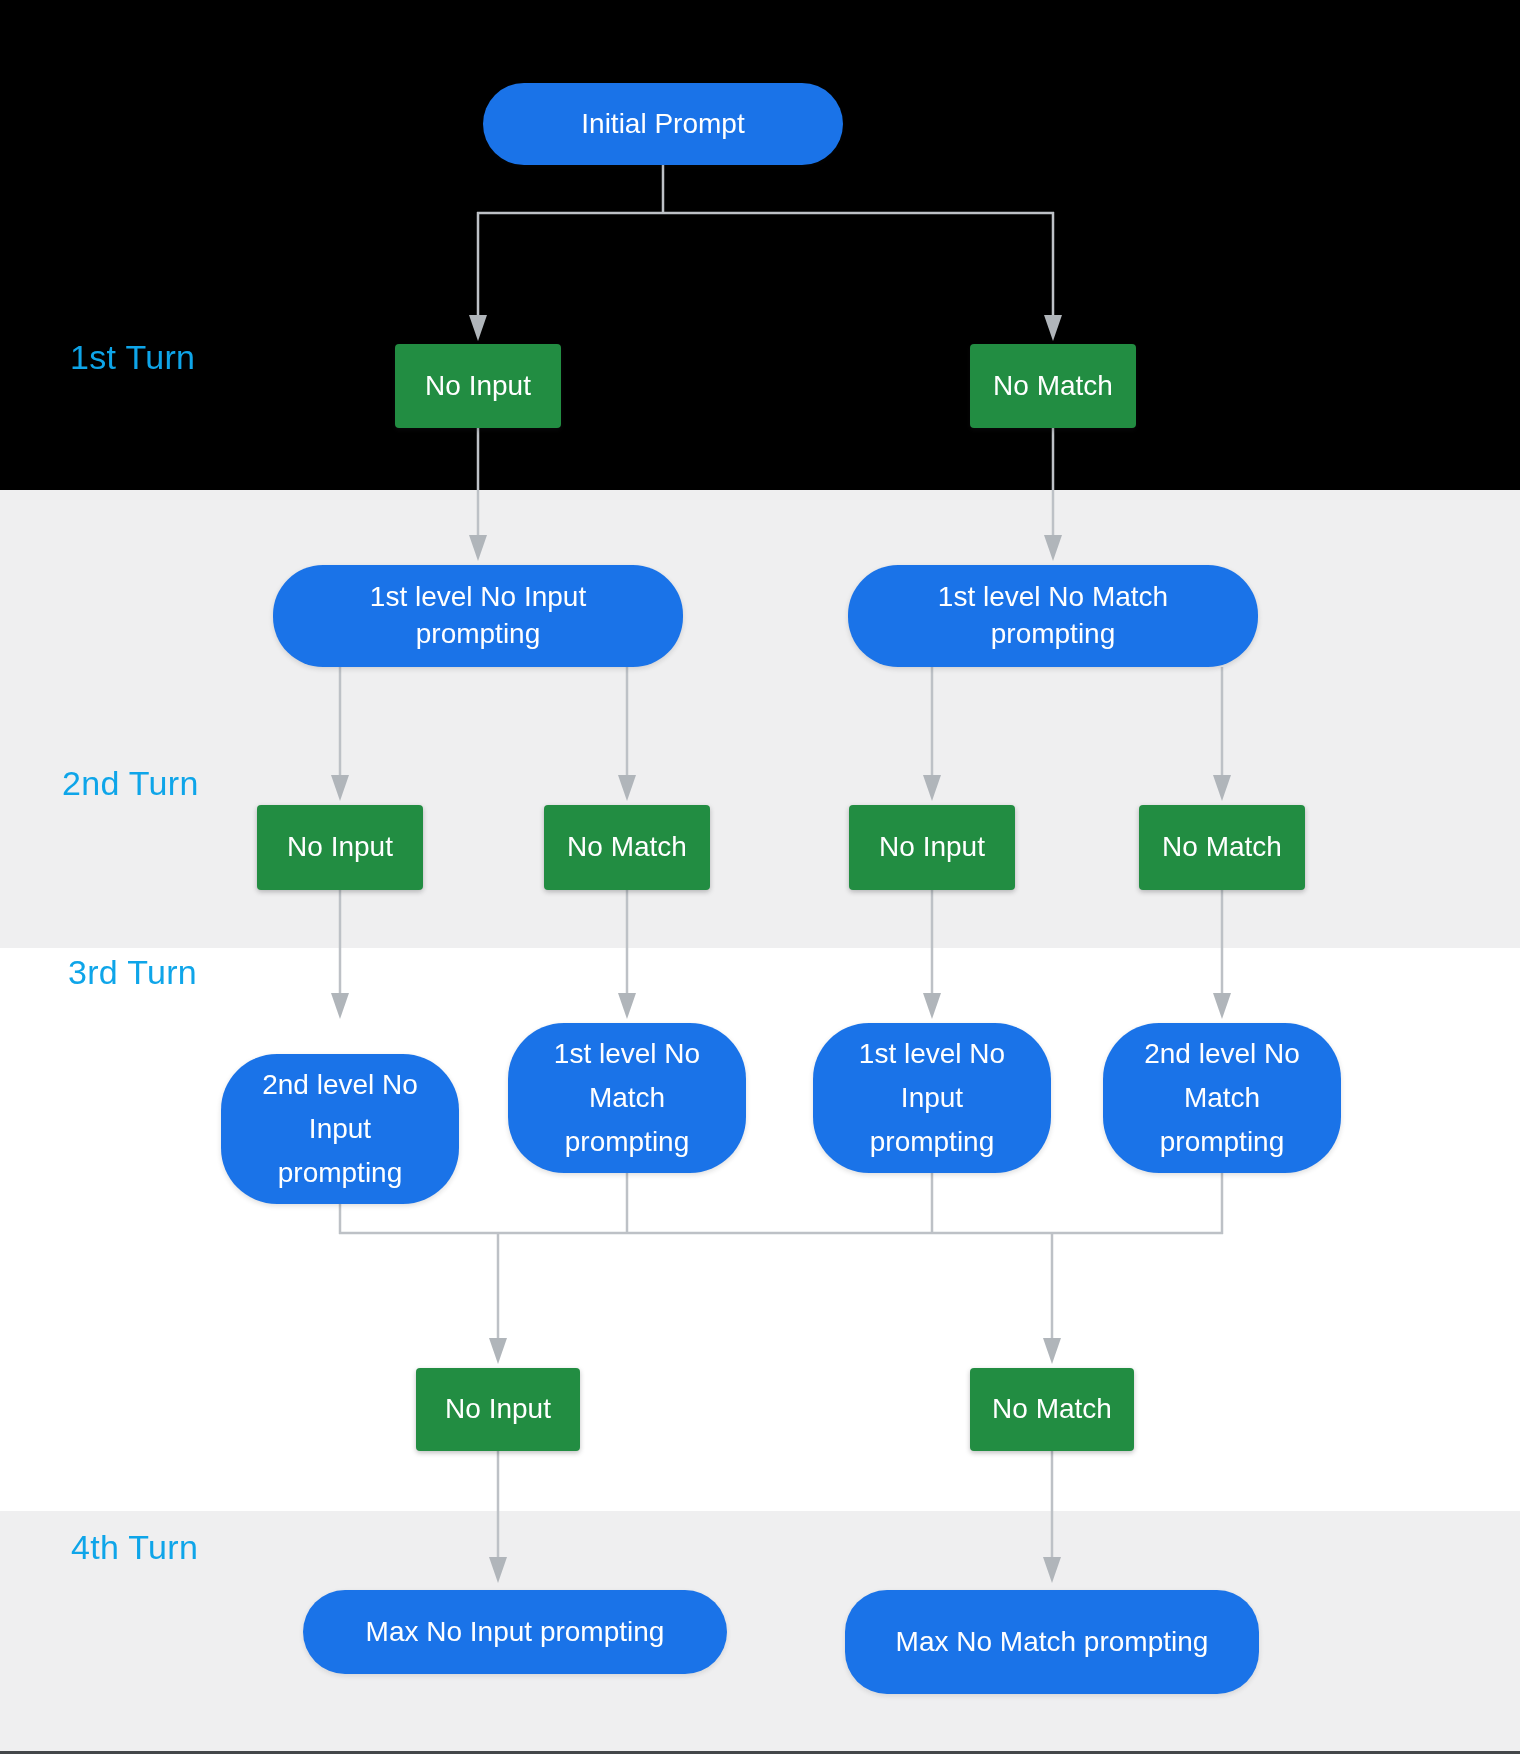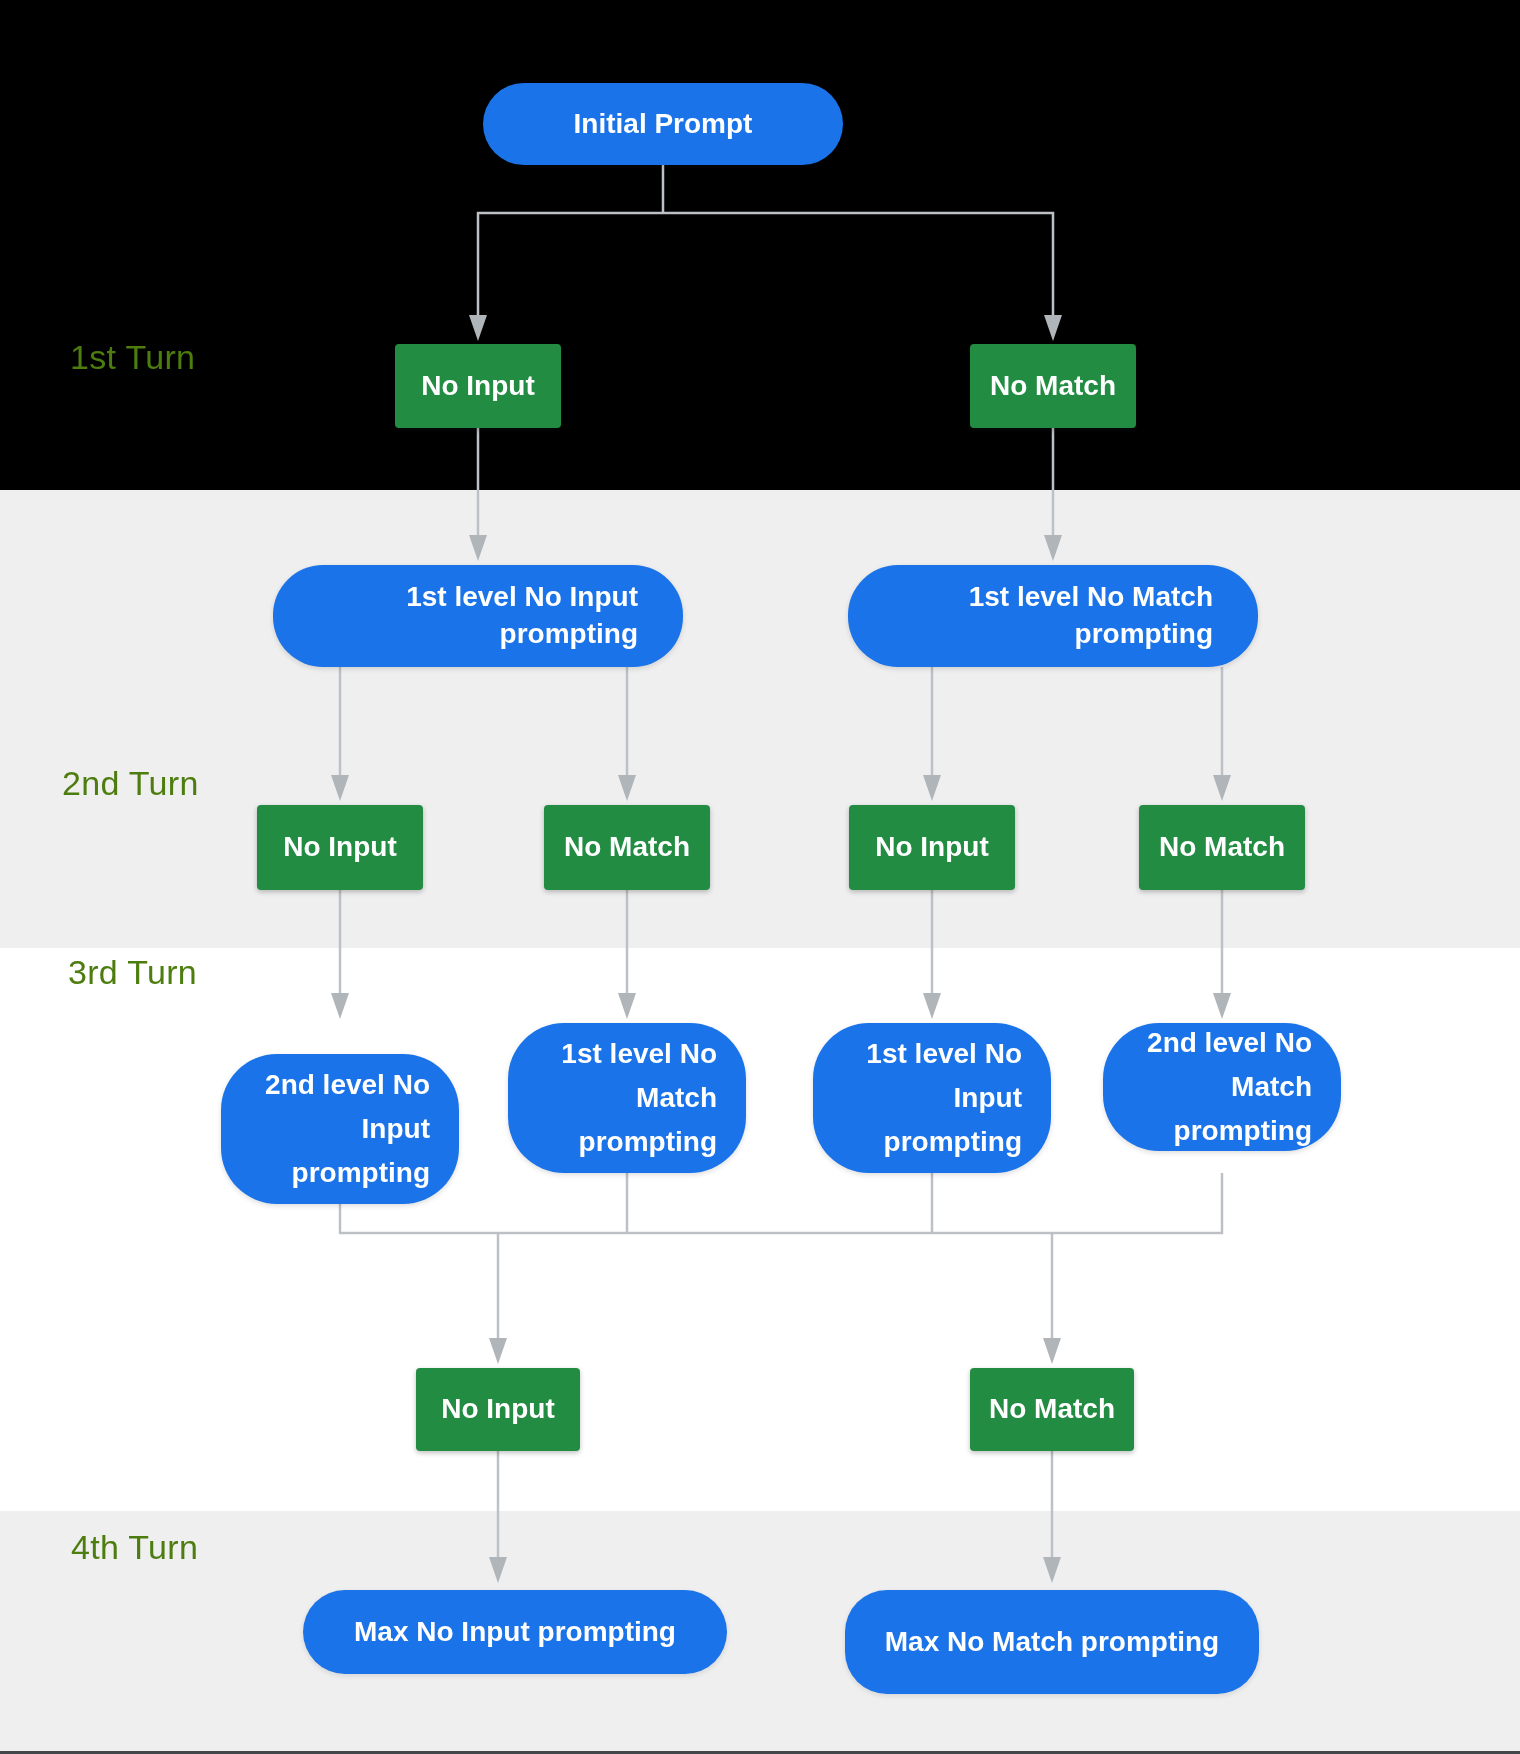--- a/index.html
+++ b/index.html
@@ -10,31 +10,31 @@
   .band{position:absolute;left:0;width:100%;}
   .band-gray-2nd{top:490px;height:458px;background:#efeff0;}
   .band-white-3rd{top:948px;height:563px;background:#ffffff;}
   .band-gray-4th{top:1511px;height:243px;background:#efeff0;}
   .bottom-line{position:absolute;left:0;top:1751px;width:100%;height:3px;background:#44474a;}
   svg.connectors{position:absolute;left:0;top:0;width:1520px;height:1754px;}
   svg.connectors line{stroke:#bdc1c6;stroke-width:2.5;}
   svg.connectors path{fill:#b0b5ba;stroke:none;}
   .node{
     position:absolute;display:flex;align-items:center;justify-content:center;
-    text-align:right;color:#ffffff;font-size:28px;font-weight:700;line-height:1.32;
+    text-align:center;color:#ffffff;font-size:28px;font-weight:400;line-height:1.32;
   }
   .blue{background:#1a73e8;}
   .green{background:#228d42;border-radius:4px;box-shadow:0 2px 5px rgba(32,33,36,.28);}
   .pill{border-radius:42px;box-shadow:0 2px 5px rgba(32,33,36,.12);}
   .lvl1{border-radius:50px;box-shadow:0 2px 5px rgba(32,33,36,.15);}
   .lvl3{border-radius:56px;line-height:1.58;box-shadow:0 2px 5px rgba(32,33,36,.15);}
   .inner1{width:320px;}
   .inner3{width:180px;}
   .turn-label{
-    position:absolute;color:#4d7c0f;font-size:34px;font-weight:400;
+    position:absolute;color:#0ea5e9;font-size:34px;font-weight:400;
     letter-spacing:.3px;white-space:nowrap;
   }
 </style>
 </head>
 <body>
 
 <div class="canvas">
 
   <div class="band band-gray-2nd"></div>
   <div class="band band-white-3rd"></div>
@@ -127,21 +127,21 @@
 
   <div class="node blue lvl3" style="left:221px;top:1023px;width:238px;height:150px;margin-top:31px;">
     <span class="inner3">2nd level No Input prompting</span>
   </div>
   <div class="node blue lvl3" style="left:508px;top:1023px;width:238px;height:150px;">
     <span class="inner3">1st level No Match prompting</span>
   </div>
   <div class="node blue lvl3" style="left:813px;top:1023px;width:238px;height:150px;">
     <span class="inner3">1st level No Input prompting</span>
   </div>
-  <div class="node blue lvl3" style="left:1103px;top:1023px;width:238px;height:128px;">
+  <div class="node blue lvl3" style="left:1103px;top:1023px;width:238px;height:150px;">
     <span class="inner3">2nd level No Match prompting</span>
   </div>
 
   <div class="node green" style="left:416px;top:1368px;width:164px;height:83px;">
     <span>No Input</span>
   </div>
   <div class="node green" style="left:970px;top:1368px;width:164px;height:83px;">
     <span>No Match</span>
   </div>
 

